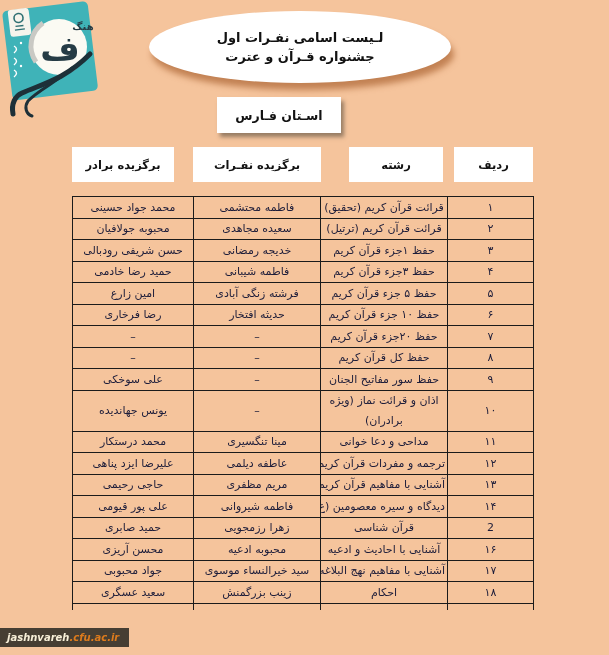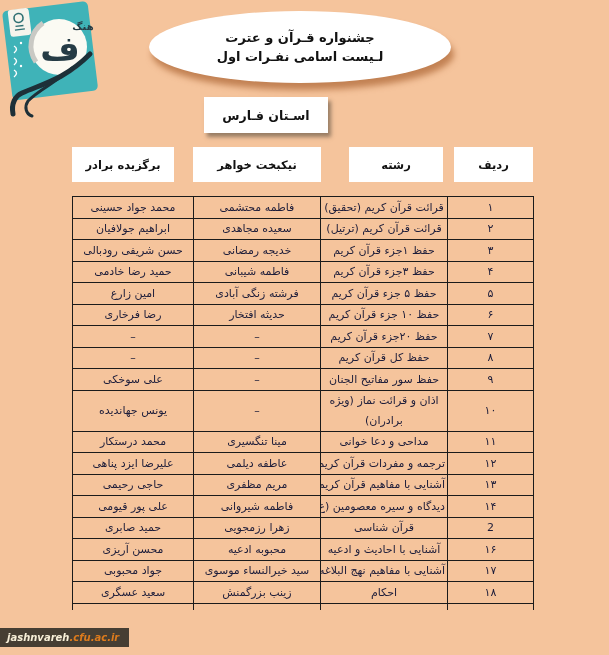--- a/index.html
+++ b/index.html
@@ -17,21 +17,21 @@
   .title-oval{
     position:absolute;left:149px;top:11px;width:302px;height:72px;
     background:#ffffff;border-radius:50%;
     box-shadow:3px 7px 6px rgba(160,85,35,.6);
     display:flex;flex-direction:column;align-items:center;justify-content:center;gap:4px;
   }
   .title-line{direction:rtl;font-weight:bold;font-size:13px;letter-spacing:2px;color:#121212;white-space:nowrap;}
 
   
   .province-box{
-    position:absolute;left:204px;top:97px;width:124px;height:36px;background:#ffffff;
+    position:absolute;left:217px;top:97px;width:124px;height:36px;background:#ffffff;
     box-shadow:3px 4px 4px rgba(75,65,55,.55);
     display:flex;align-items:center;justify-content:center;
   }
   .province-box span{direction:rtl;font-weight:bold;font-size:12.5px;letter-spacing:2px;color:#121212;white-space:nowrap;}
 
   
   .col-headers{position:absolute;left:72px;top:147px;width:461px;height:35px;padding-left:20px;}
   .col-head{
     position:absolute;top:0;height:35px;background:#ffffff;
     display:flex;align-items:center;justify-content:center;
@@ -89,31 +89,31 @@
       <text x="83" y="30" font-size="10" font-weight="bold" fill="#253b45" text-anchor="middle" direction="rtl">هنگ</text>
       <path d="M90 54 C64 80 42 84 22 93 C15 96 11 104 13 114" stroke="#1d3038" stroke-width="5" fill="none" stroke-linecap="round"></path>
       <path d="M72 68 C57 82 38 90 28 101 C24 107 26 114 32 116" stroke="#1d3038" stroke-width="3" fill="none" stroke-linecap="round"></path>
       <path d="M14 46 q5 3 0 7 M14 58 q5 3 0 7 M14 70 q5 3 0 7" stroke="#ffffff" stroke-width="1.4" fill="none"></path>
       <circle cx="21" cy="43" r="1.2" fill="#ffffff"></circle>
       <circle cx="21" cy="66" r="1.2" fill="#ffffff"></circle>
     </svg>
   </div>
 
   <div class="title-oval">
+    <div class="title-line">لـیست اسامی نفـرات اول</div>
     <div class="title-line">جشنواره قـرآن و عترت</div>
-    <div class="title-line">لـیست اسامی نفـرات اول</div>
   </div>
 
   <div class="province-box">
     <span>اسـتان فـارس</span>
   </div>
 
   <div class="col-headers">
     <div class="col-head ch-brother">برگزیده برادر</div>
-    <div class="col-head ch-sister">نیکبخت خواهر</div>
+    <div class="col-head ch-sister">برگزیده نفـرات</div>
     <div class="col-head ch-row">ردیف</div>
     <div class="col-head ch-field">رشته</div>
   </div>
 
   <table class="results">
     <colgroup>
       <col style="width:86px">
         <col style="width:127px">
         <col style="width:127px">
         <col style="width:121px">
@@ -122,21 +122,21 @@
         <tr>
           <td class="c-no">۱</td>
           <td class="c-field">قرائت قرآن کریم (تحقیق)</td>
           <td class="c-sister">فاطمه محتشمی</td>
           <td class="c-brother">محمد جواد حسینی</td>
         </tr>
         <tr>
           <td class="c-no">۲</td>
           <td class="c-field">قرائت قرآن کریم (ترتیل)</td>
           <td class="c-sister">سعیده مجاهدی</td>
-          <td class="c-brother">ابراهیم جولافیان</td>
+          <td class="c-brother">محبوبه جولافیان</td>
         </tr>
         <tr>
           <td class="c-no">۳</td>
           <td class="c-field">حفظ ۱جزء قرآن کریم</td>
           <td class="c-sister">خدیجه رمضانی</td>
           <td class="c-brother">حسن شریفی رودبالی</td>
         </tr>
         <tr>
           <td class="c-no">۴</td>
           <td class="c-field">حفظ ۳جزء قرآن کریم</td>

